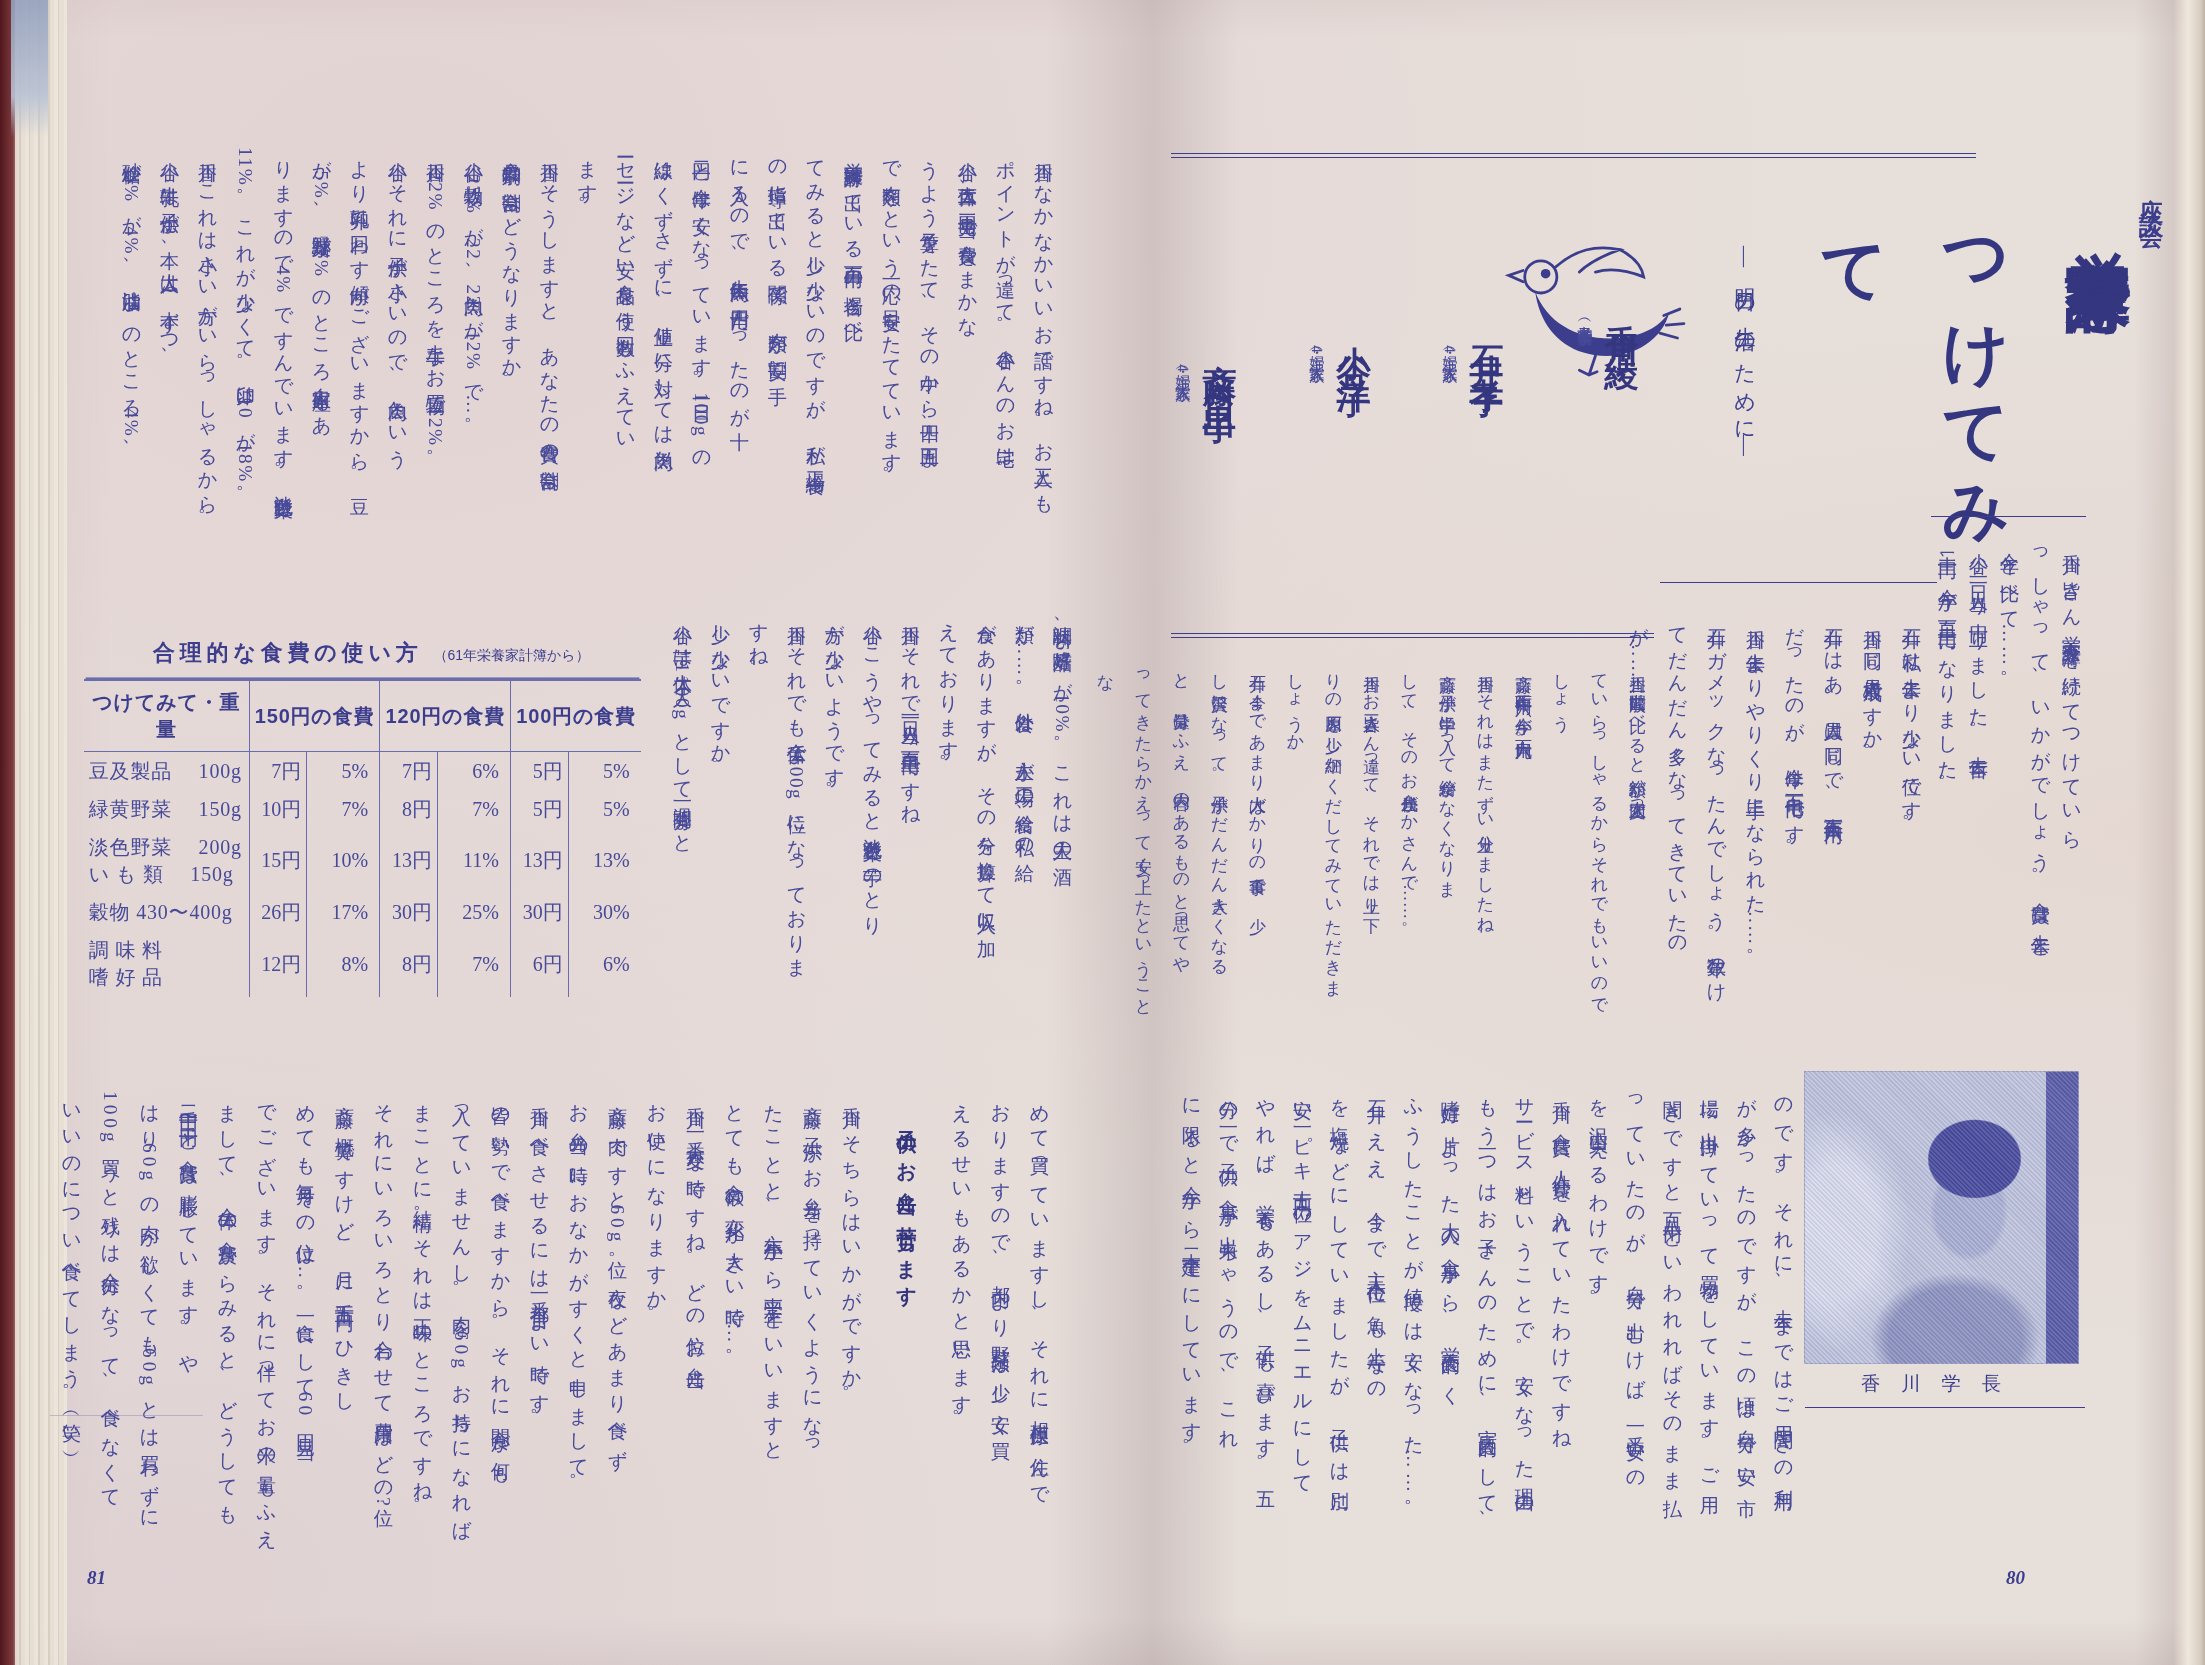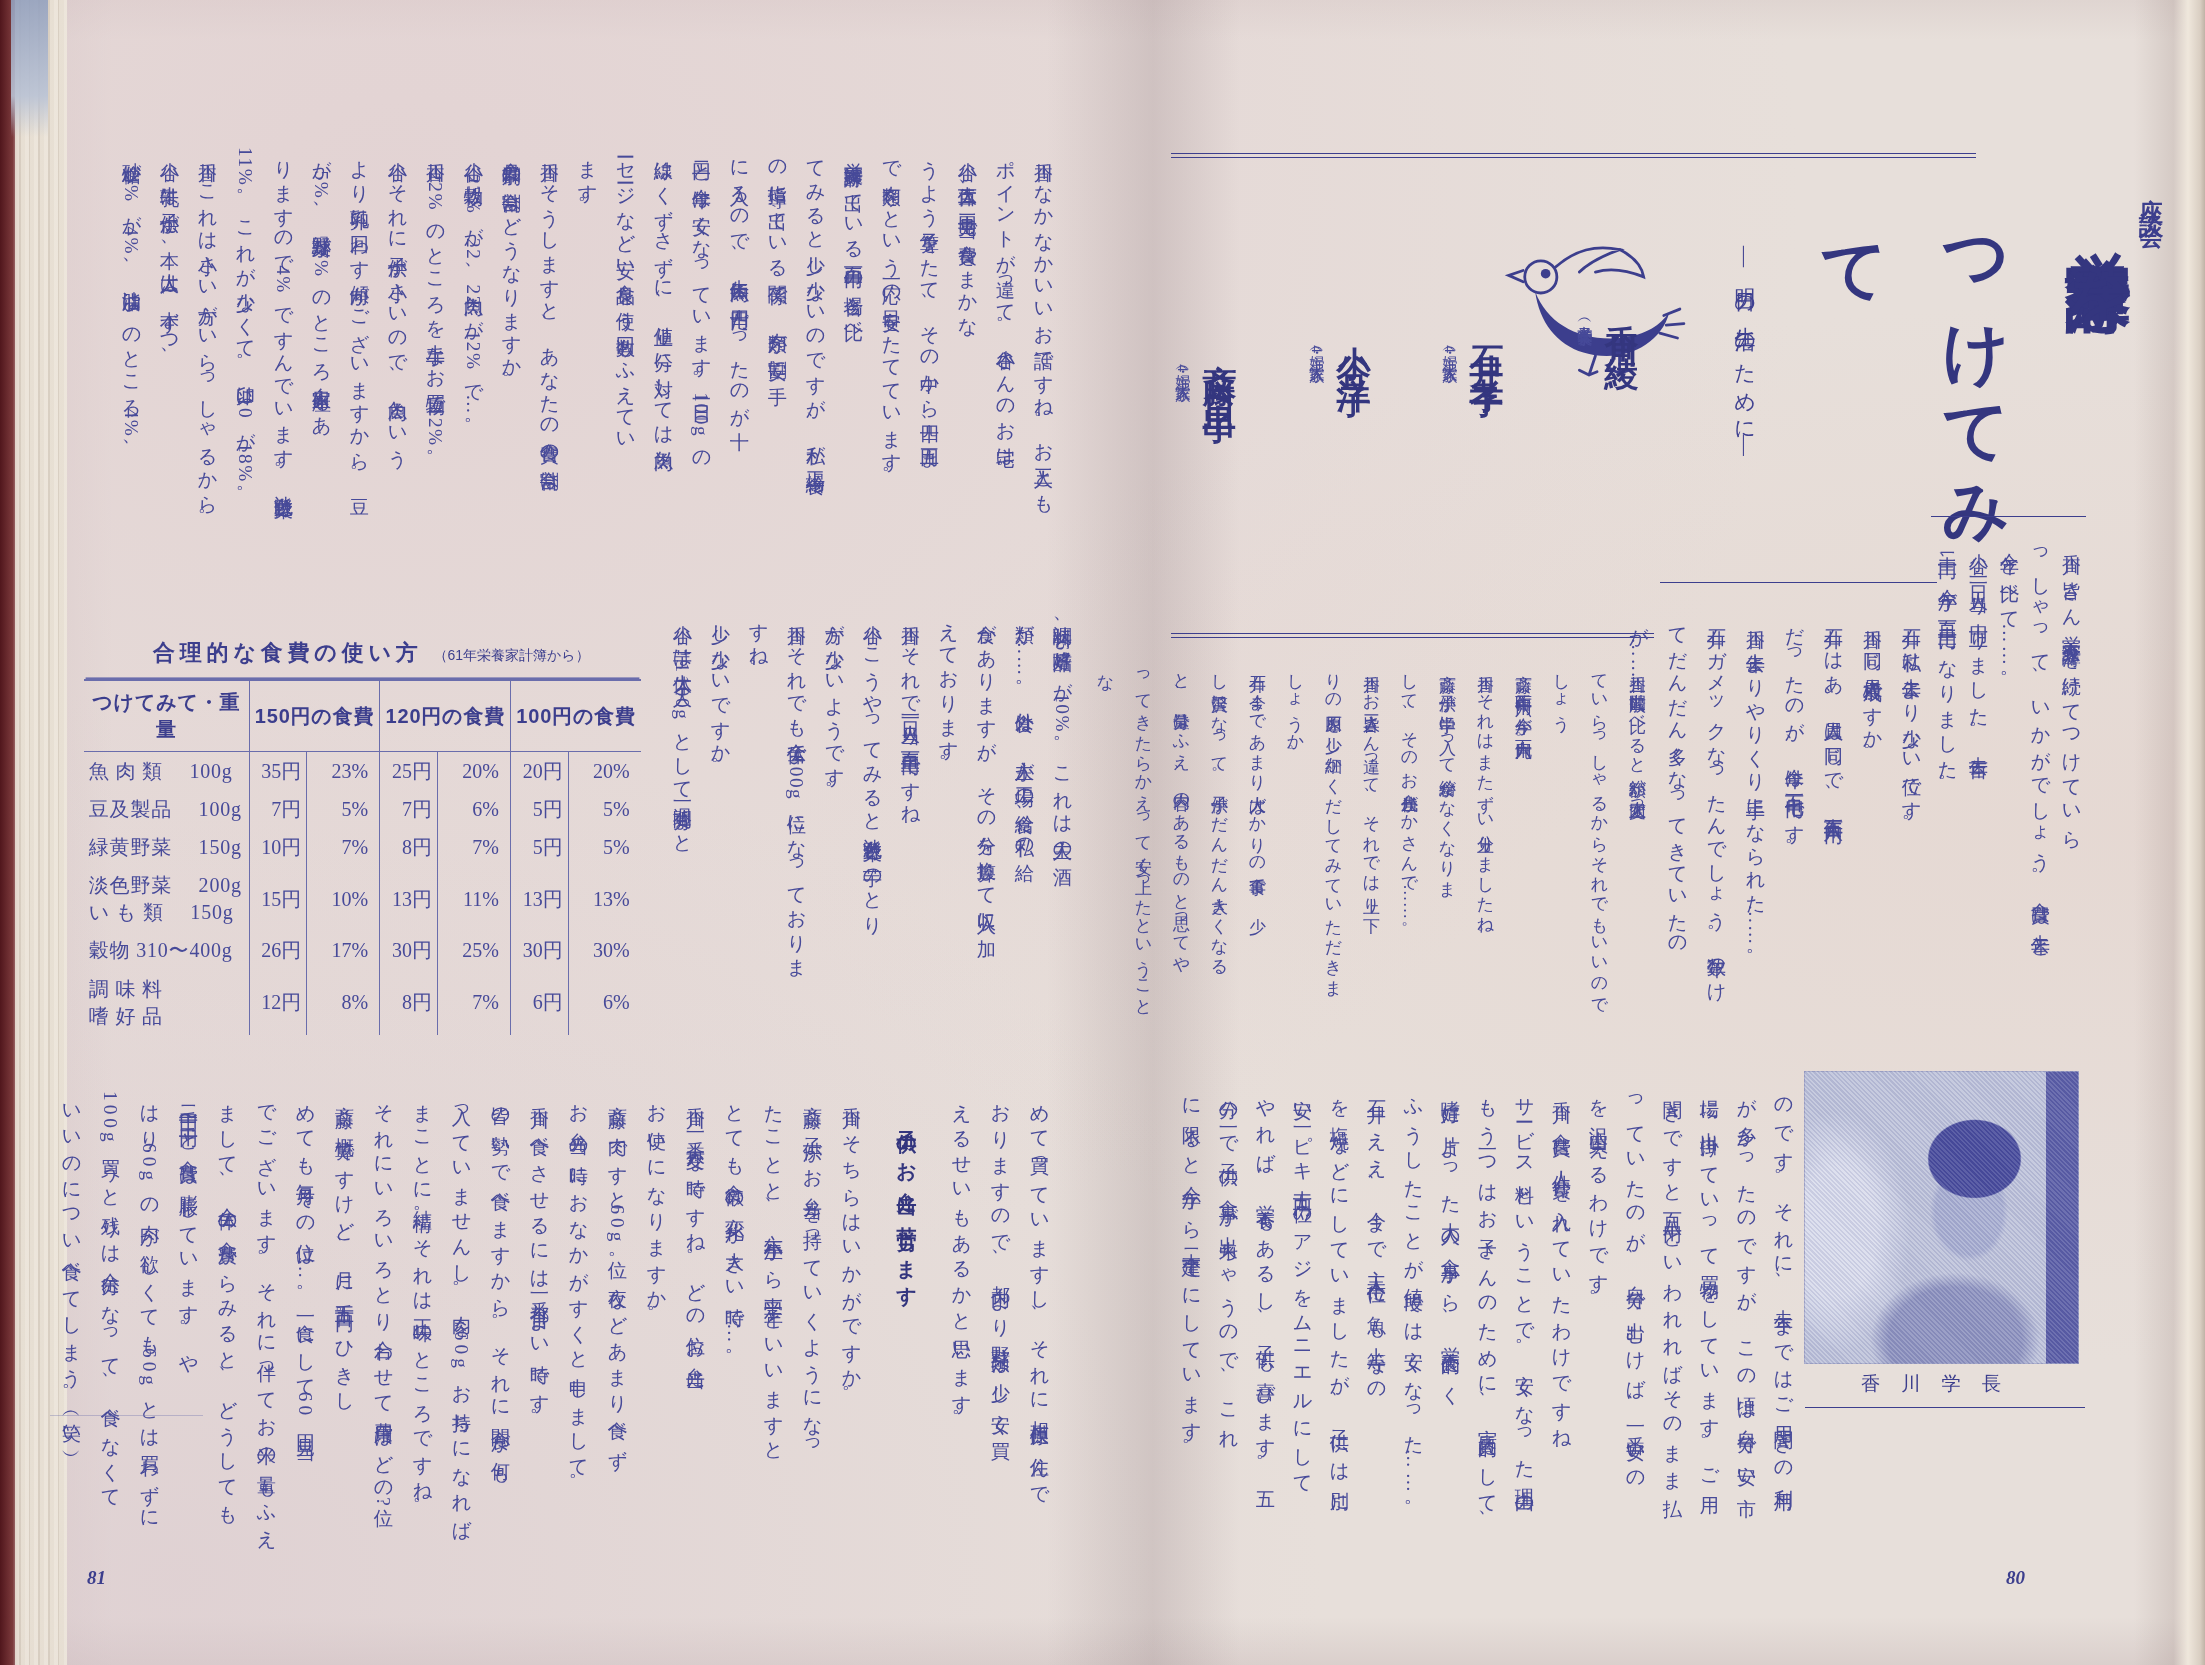--- a/index.html
+++ b/index.html
@@ -221,29 +221,20 @@
       <thead>
         <tr>
           <th>つけてみて・重量</th>
           <th colspan="2">150円の食費</th>
           <th colspan="2">120円の食費</th>
           <th colspan="2">100円の食費</th>
         </tr>
       </thead>
       <tbody>
           <tr>
-            <td class="lbl">魚 肉 類　 100g</td>
-            <td class="num">35円</td>
-            <td class="pct">23%</td>
-            <td class="num">25円</td>
-            <td class="pct">20%</td>
-            <td class="num">20円</td>
-            <td class="pct">20%</td>
-          </tr>
-          <tr>
             <td class="lbl">豆及製品　 100g</td>
             <td class="num">7円</td>
             <td class="pct">5%</td>
             <td class="num">7円</td>
             <td class="pct">6%</td>
             <td class="num">5円</td>
             <td class="pct">5%</td>
           </tr>
           <tr>
             <td class="lbl">緑黄野菜　 150g</td>
@@ -258,21 +249,21 @@
             <td class="lbl">淡色野菜　 200g
 い も 類　 150g</td>
             <td class="num">15円</td>
             <td class="pct">10%</td>
             <td class="num">13円</td>
             <td class="pct">11%</td>
             <td class="num">13円</td>
             <td class="pct">13%</td>
           </tr>
           <tr>
-            <td class="lbl">穀物 310〜400g</td>
+            <td class="lbl">穀物 430〜400g</td>
             <td class="num">26円</td>
             <td class="pct">17%</td>
             <td class="num">30円</td>
             <td class="pct">25%</td>
             <td class="num">30円</td>
             <td class="pct">30%</td>
           </tr>
           <tr>
             <td class="lbl">調 味 料
 嗜 好 品</td>

